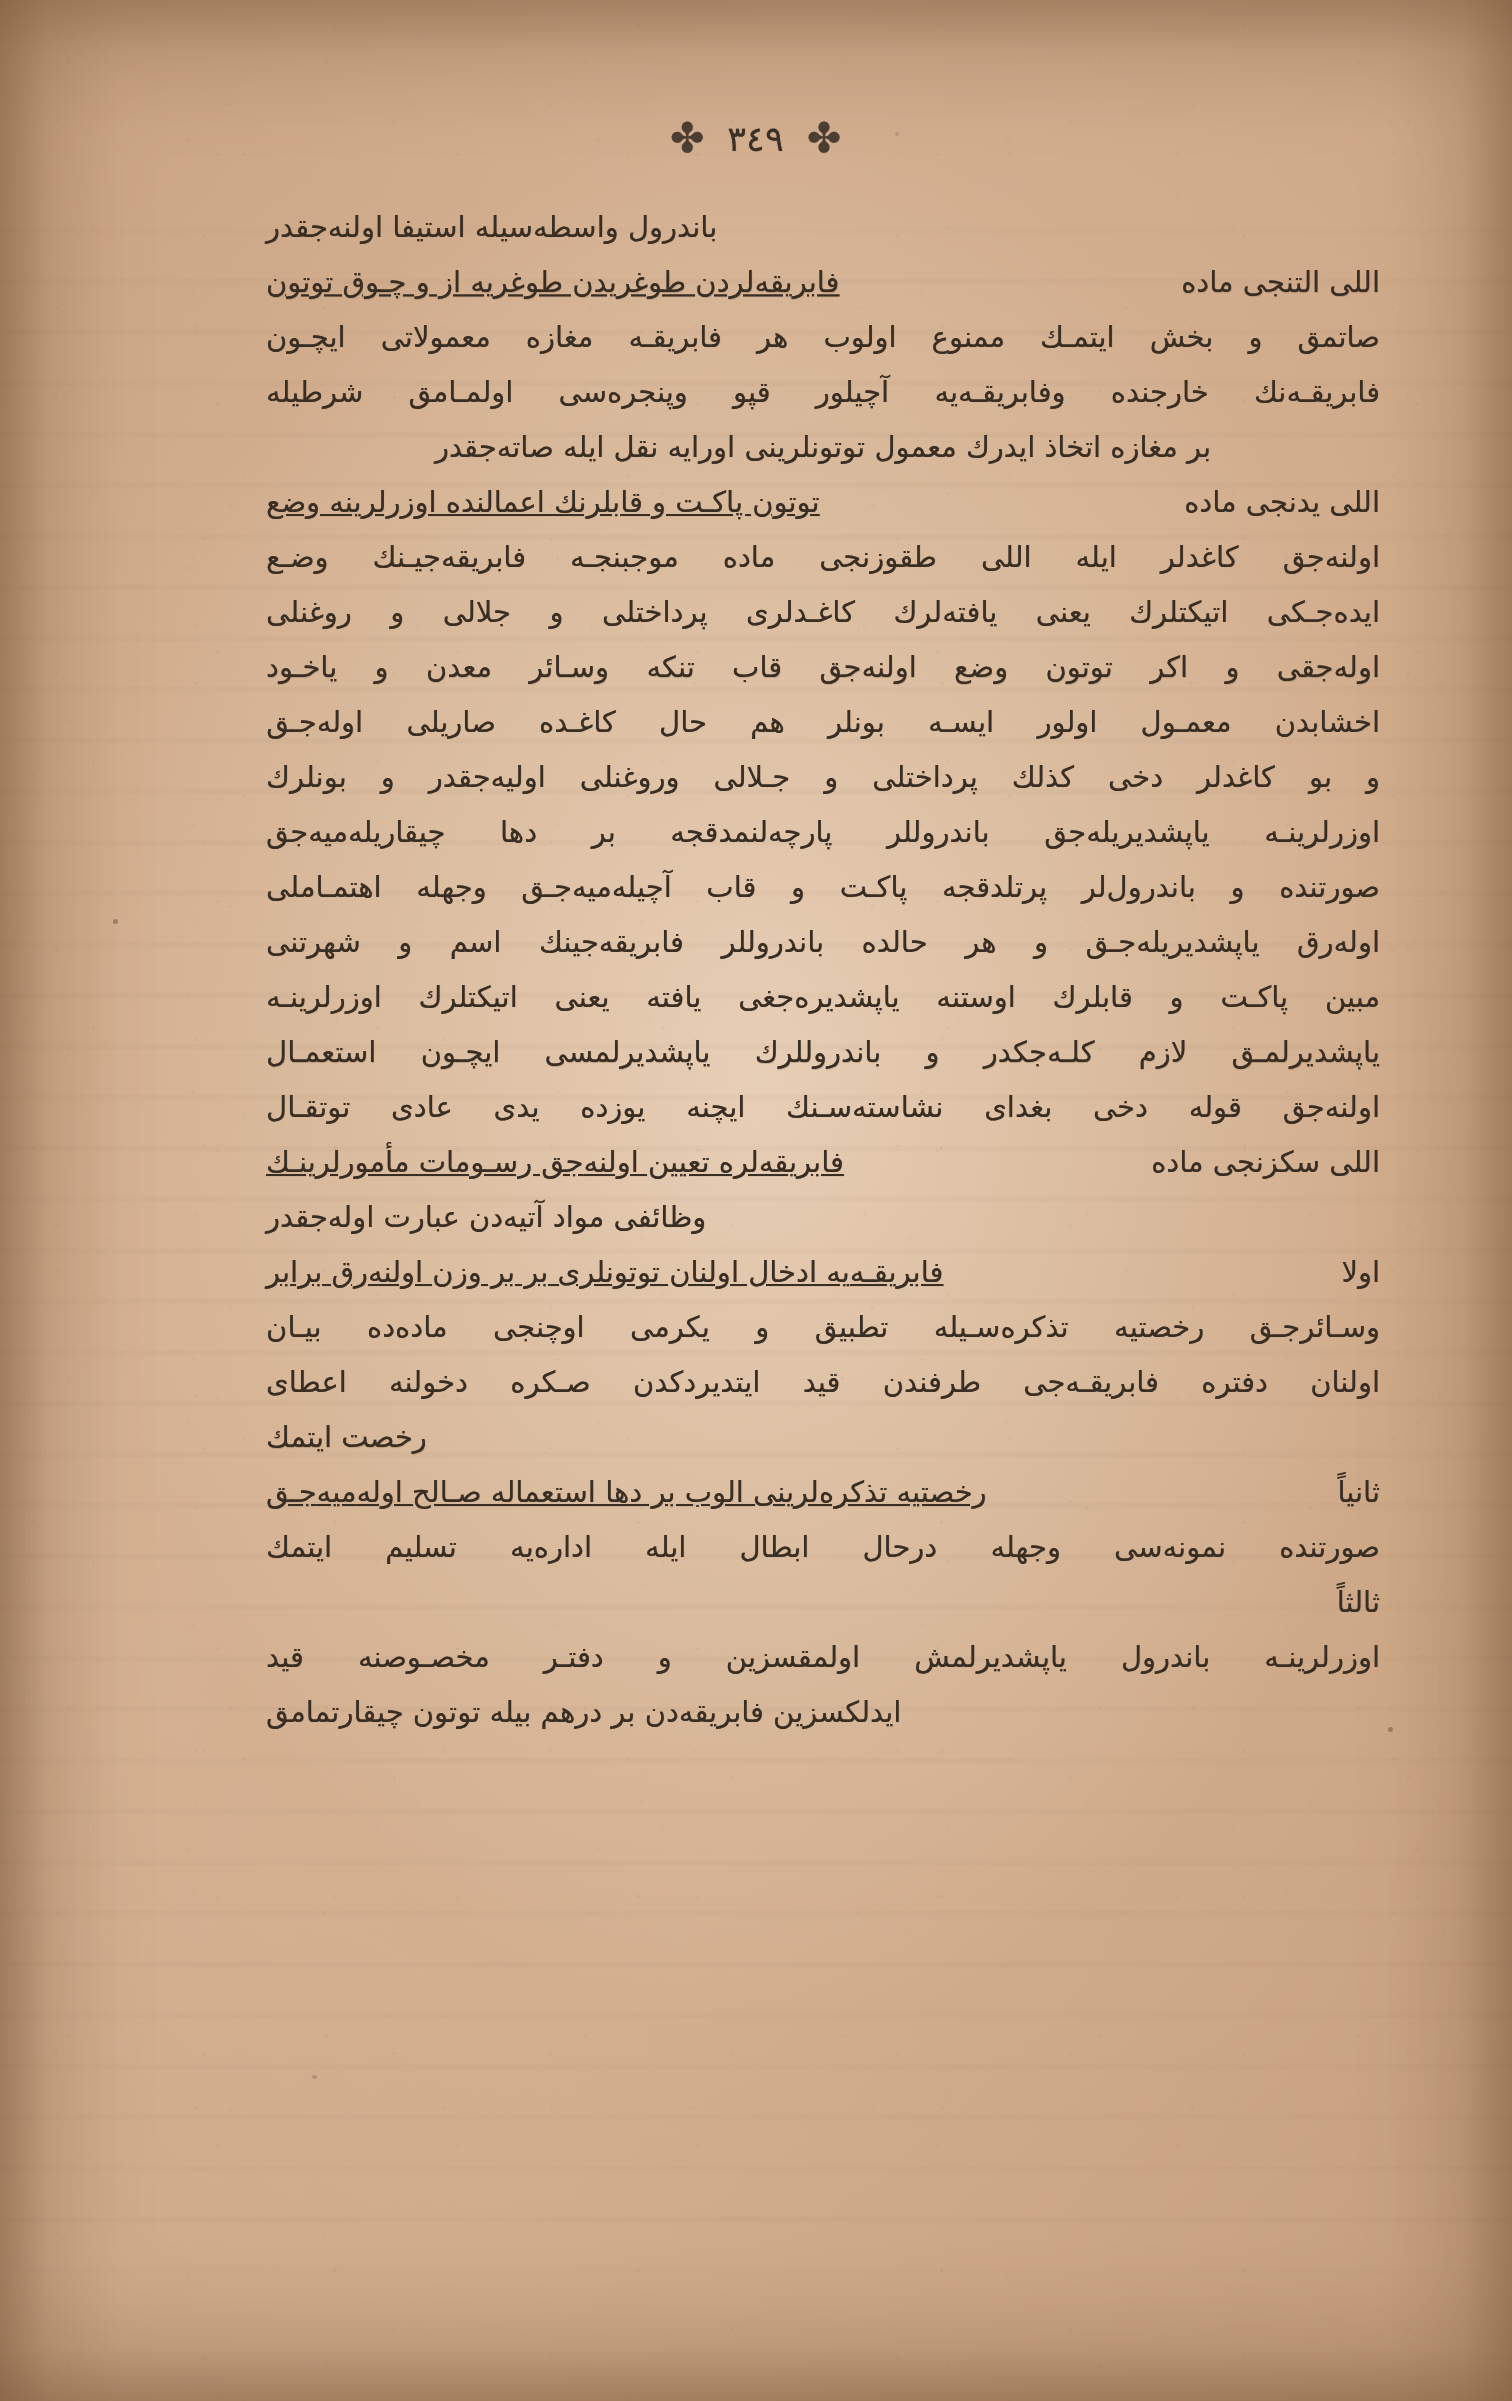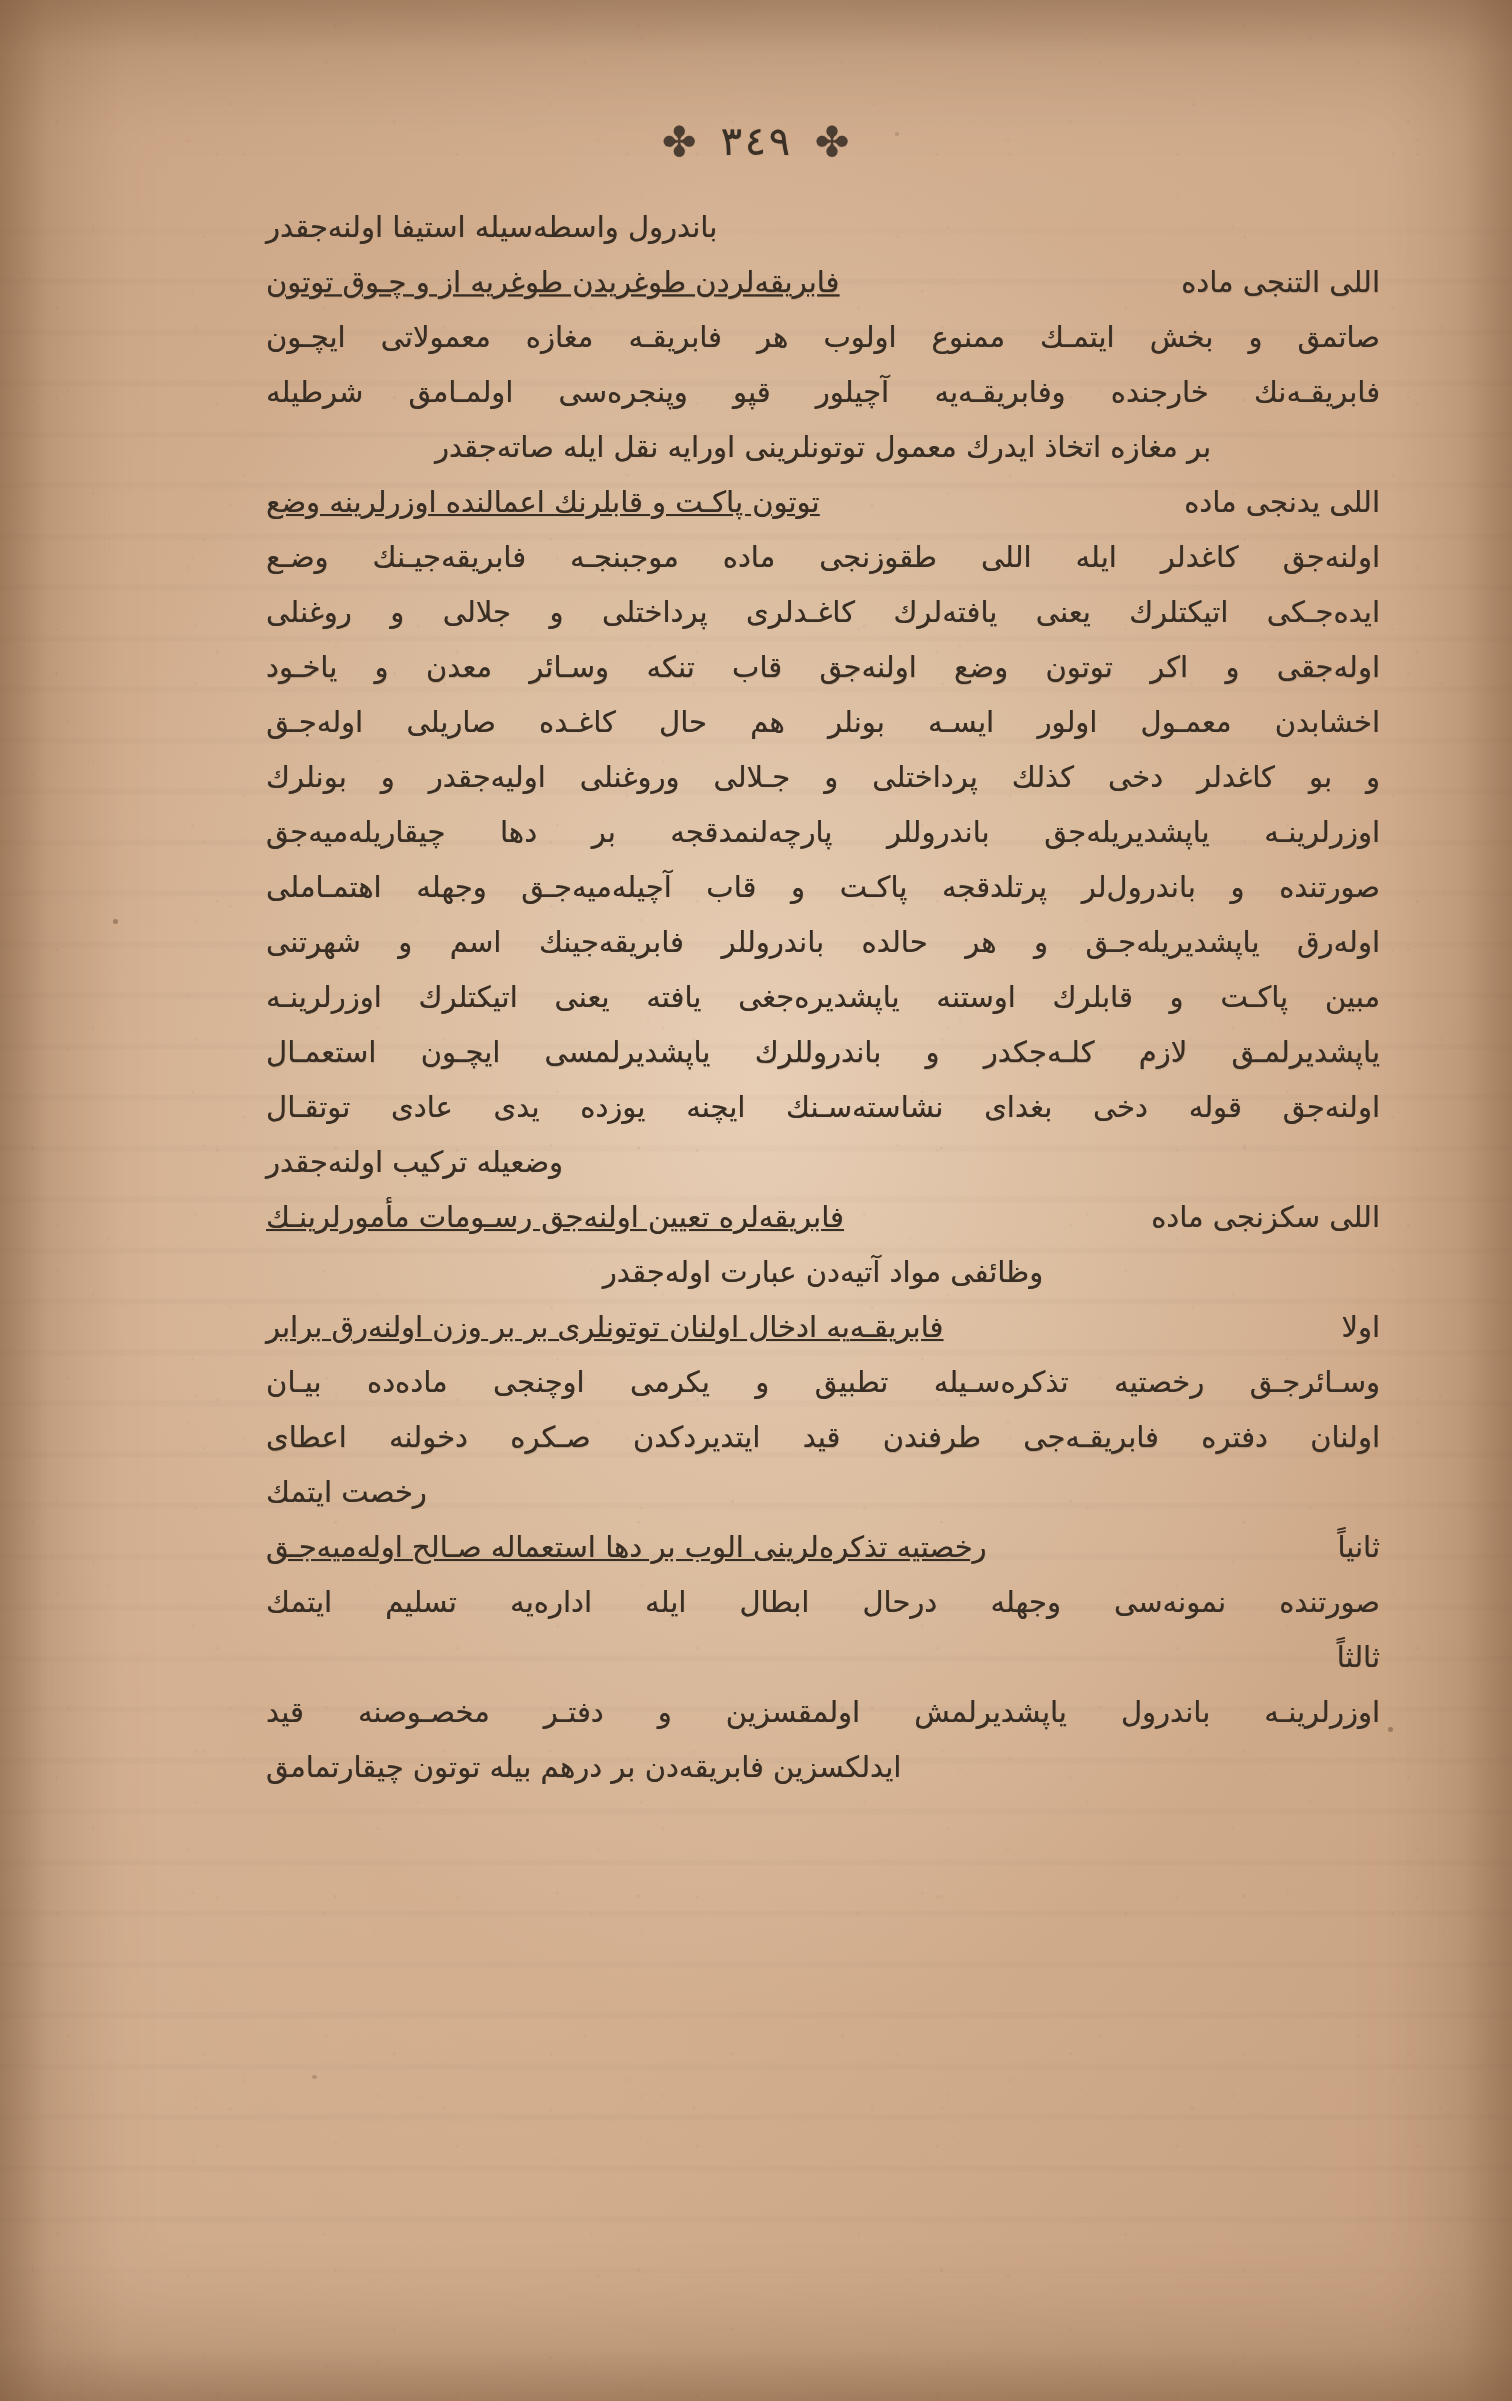--- a/index.html
+++ b/index.html
@@ -99,23 +99,23 @@
     color: #40342a;
     font-size: 41px;
     line-height: 1;
     opacity: 0.92;
     text-shadow: 0 0 0.9px rgba(60,44,30,0.55);
   }
   .ornament.left  { transform: scaleX(-1); }
 
   .folio {
     color: #3b3026;
-    font-size: 40px;
+    font-size: 35px;
     letter-spacing: 1.8px;
-    font-family: Liberation Mono, monospace;
+    font-family: Liberation Sans, sans-serif;
     text-shadow: 0 0 0.9px rgba(60,44,30,0.5);
   }
 
   
   .textblock {
     position: absolute;
     top: 200px;
     right: 132px;
     left: 267px;
     direction: rtl;
@@ -349,21 +349,20 @@
           <span>قوله</span>
           <span>دخی</span>
           <span>بغدای</span>
           <span>نشاسته‌سـنك</span>
           <span>ایچنه</span>
           <span>یوزده</span>
           <span>یدی</span>
           <span>عادی</span>
           <span>توتقـال</span>
         </div>
-        <div class="line l" id="l18">وضعیله ترکیب اولنه‌جقدر</div>
         <div class="line head" id="l19">
           <span class="art-label">اللی سکزنجی ماده</span>
           <span class="art-body">فابریقه‌لره تعیین اولنه‌جق رسـومات مأمورلرینـك</span>
         </div>
         <div class="line l" id="l20">وظائفی مواد آتیه‌دن عبارت اوله‌جقدر</div>
         <div class="line head" id="l21">
           <span class="art-label">اولا</span>
           <span class="art-body">فابریقـه‌یه ادخال اولنان توتونلری بر بر وزن اولنه‌رق برابر</span>
         </div>
         <div class="line j" id="l22">

